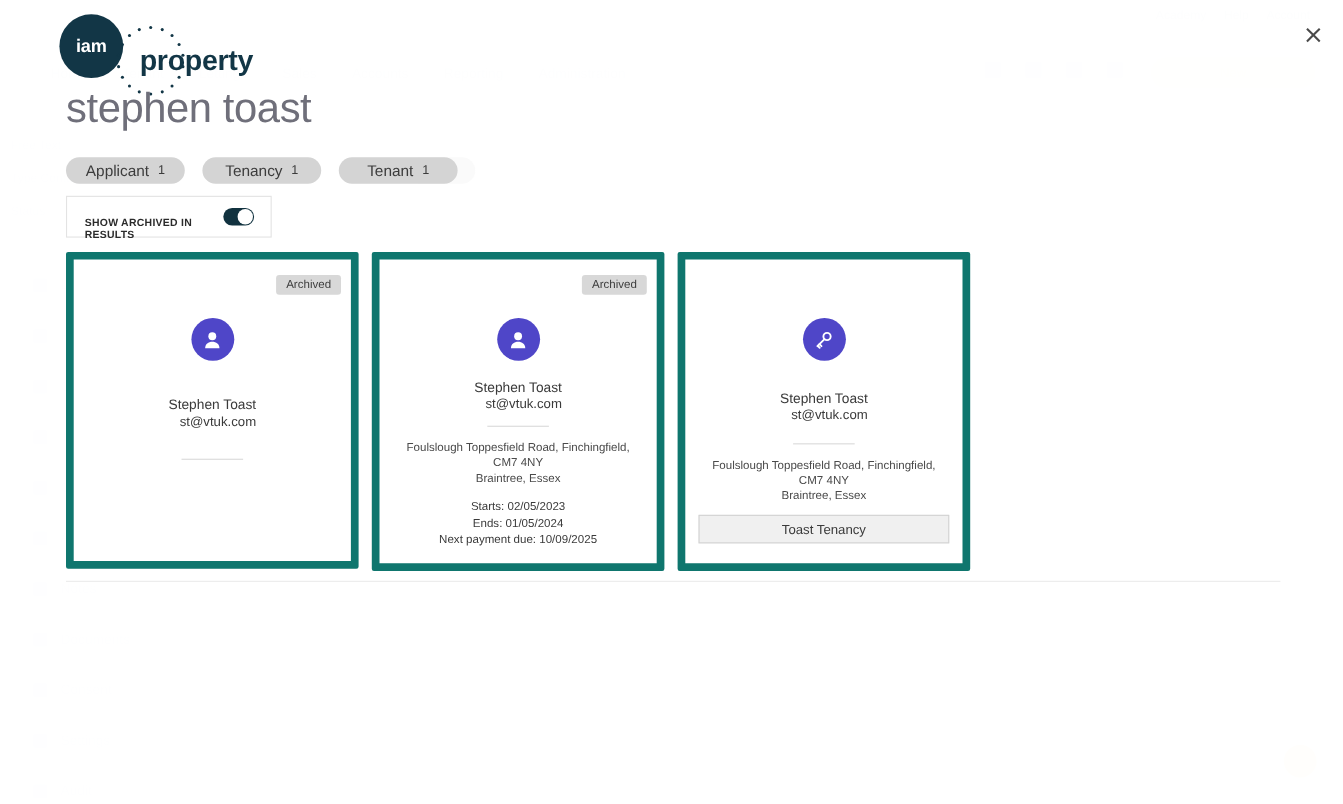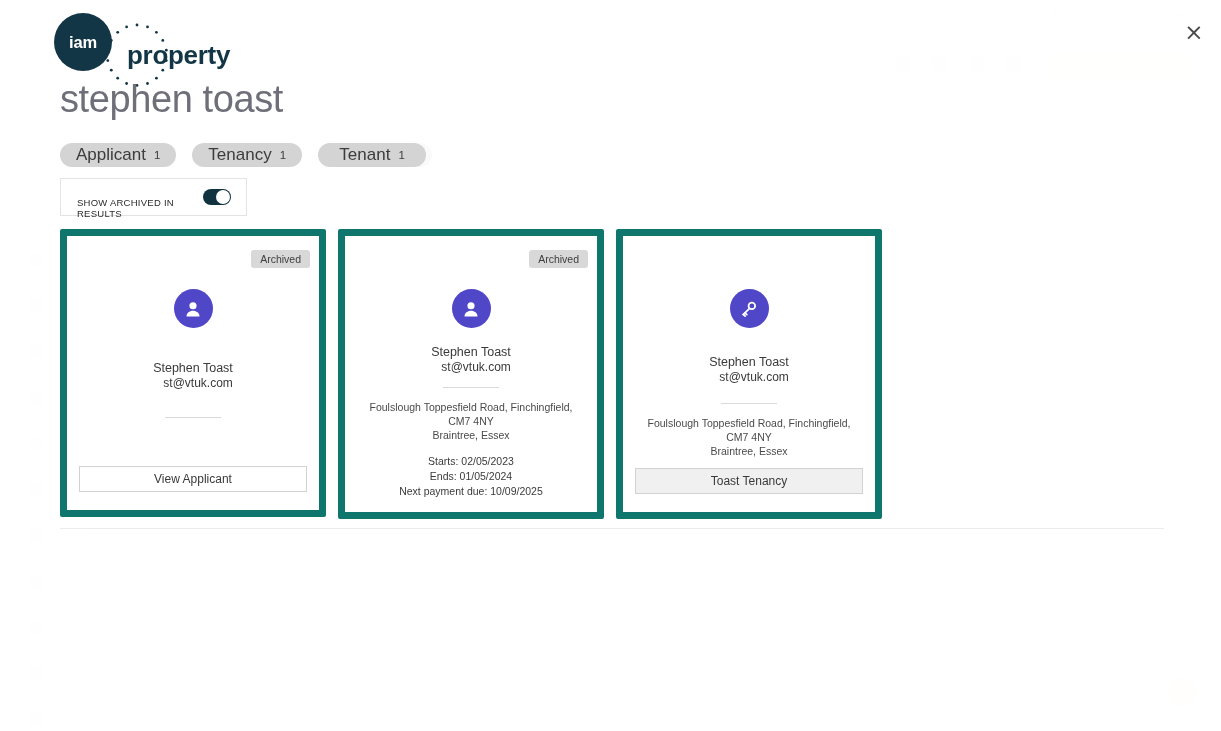--- a/index.html
+++ b/index.html
@@ -91,35 +91,35 @@
     position:absolute; left:60px; top:78px;
     font-size:38px; color:#6f6f7a; font-weight:400; letter-spacing:-0.4px;
   }
 
   .chips { position:absolute; left:60px; top:143px; display:flex; gap:16px; }
   .chip {
     height:24px; min-width:108px; padding:0 16px; border-radius:12px;
     background:#d4d4d4; display:flex; align-items:center; justify-content:center;
     gap:8px; cursor:pointer;
   }
-  .chip .ctext { font-size:17px; color:#3c3c3c; }
+  .chip .ctext { font-size:14px; color:#3c3c3c; }
   .chip .ccount { font-size:11.5px; color:#3c3c3c; }
   .chips-tail {
     position:absolute; left:380px; top:143px; width:52px; height:24px;
     background:#fafafa; border-radius:0 12px 12px 0;
   }
 
   .archive-toggle {
     position:absolute; left:60px; top:178px; width:187px; height:38px;
     background:#ffffff; border:1px solid #e3e3e3;
     display:flex; align-items:center; justify-content:space-between;
     padding:0 15px 0 16px; cursor:pointer;
   }
   .archive-toggle .atlabel {
-    font-size:9.5px; color:#2b2b2b; font-weight:400; letter-spacing:0.25px;margin-top:21px;
+    font-size:9.5px; color:#2b2b2b; font-weight:700; letter-spacing:0.25px;margin-top:21px;
   }
   .switch {
     width:28px; height:16px; border-radius:8px; background:#11323f;
     position:relative; flex:none;
   }
   .switch .knob {
     position:absolute; right:1px; top:1px; width:14px; height:14px;
     border-radius:50%; background:#ffffff;
   }
 
@@ -401,21 +401,20 @@
           <path d="M4.9 20.2c0-3.9 3.2-6.3 7.1-6.3s7.1 2.4 7.1 6.3z"></path>
         </svg>
       </div>
       <div class="cbody">
         <div style="margin-top:33px">
           <div class="cname">Stephen Toast</div>
           <div class="cmail">st@vtuk.com</div>
         </div>
         <div class="cdiv" style="margin-top:26px"></div>
       </div>
-      <div class="cbtn">View Applicant</div>
     </div>
 
     <div class="rcard tall">
       <div class="badge">Archived</div>
       <div class="avatar">
         <svg width="22" height="22" viewBox="0 0 24 24" fill="#ffffff">
           <circle cx="12" cy="8.4" r="3.9"></circle>
           <path d="M4.9 20.2c0-3.9 3.2-6.3 7.1-6.3s7.1 2.4 7.1 6.3z"></path>
         </svg>
       </div>

